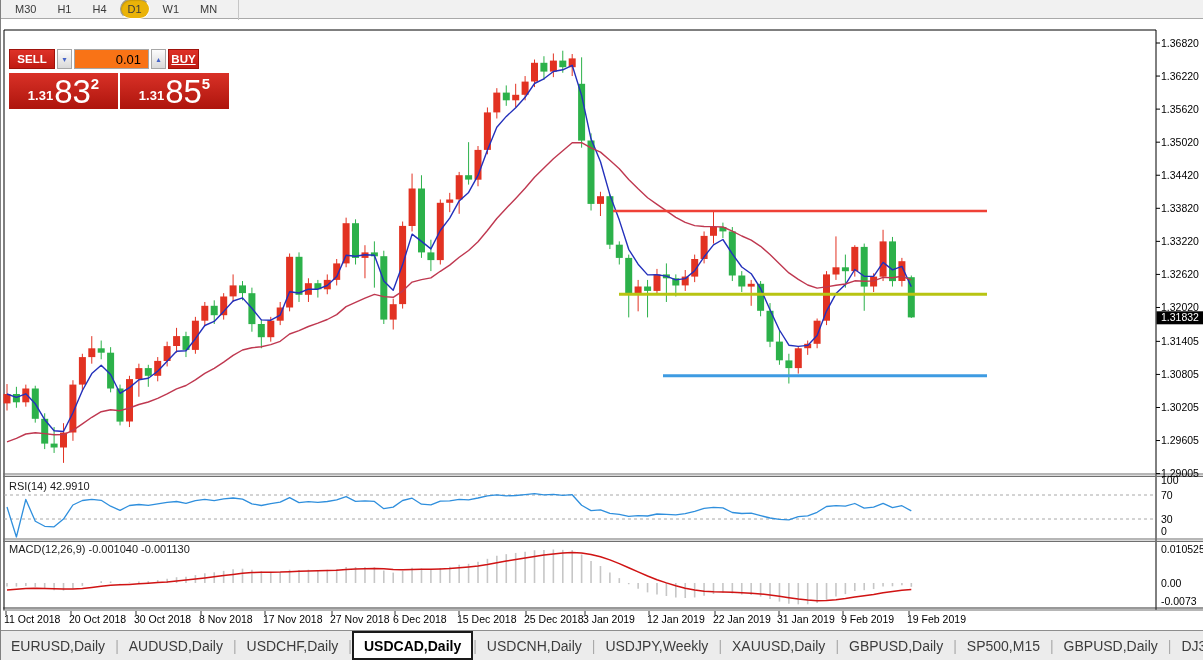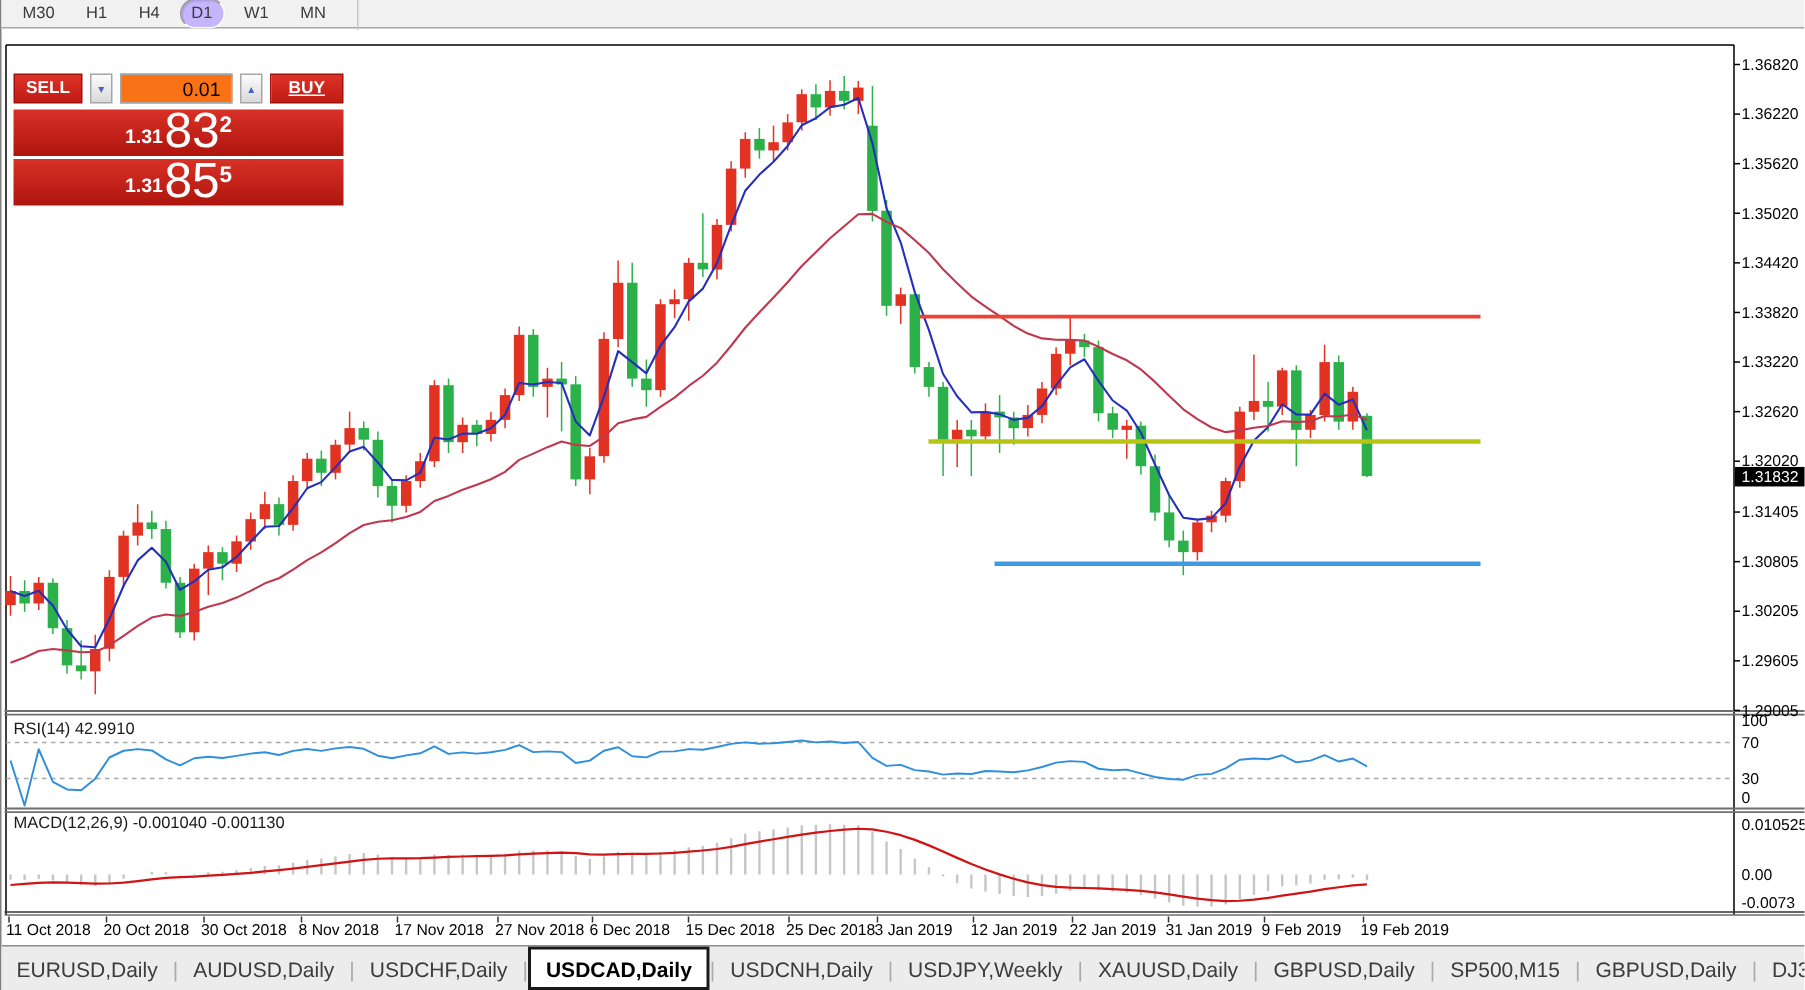--- a/index.html
+++ b/index.html
@@ -3,38 +3,38 @@
 <meta charset="utf-8">
 <style>
   html,body{margin:0;padding:0;width:1203px;height:660px;overflow:hidden;
     font-family:"Liberation Sans",sans-serif;background:#fff;user-select:none;cursor:default;}
   #page{position:relative;width:1203px;height:660px;border-left:1px solid #808080;box-sizing:border-box;}
 
   
   #toolbar{position:absolute;left:0;top:0;width:100%;height:19px;background:#f1f1f1;
     border-bottom:1px solid #a9a9a9;display:flex;align-items:center;padding-left:6px;box-sizing:border-box;z-index:3;}
   .tf-btn{font-size:11px;color:#3a3a3a;padding:3px 7px;margin-right:5px;border:1px solid transparent;}
-  .tf-btn.active{background:#c4b5fd;border-color:#9a9a9a #ffffff #ffffff #9a9a9a;box-shadow:inset 1px 1px 1px rgba(0,0,0,.12);border-radius:10px;}
+  .tf-btn.active{background:#eab308;border-color:#9a9a9a #ffffff #ffffff #9a9a9a;box-shadow:inset 1px 1px 1px rgba(0,0,0,.12);border-radius:10px;}
   .tb-sep{width:1px;height:22px;background:#c6c6c6;margin-left:8px;}
 
   
   #chart-title{position:absolute;left:10px;top:32px;font-size:11.5px;color:#111;z-index:2;white-space:nowrap;}
   #chart-title .tri{font-size:8px;vertical-align:1px;margin-right:4px;}
 
   
   #trade-panel{position:absolute;left:8px;top:49px;z-index:2;width:220px;}
-  .tp-row1{display:flex;gap:2px;height:20px;justify-content:space-between;}
+  .tp-row1{display:flex;gap:2px;height:20px;}
   .tp-btn{background:linear-gradient(#de3228,#c01b12);border:1px solid #9e120b;color:#fff;
     font-size:11.5px;font-weight:bold;display:flex;align-items:center;justify-content:center;box-sizing:border-box;}
-  .sell-w{width:46px;} .buy-w{width:49px;text-decoration:underline;}
+  .sell-w{width:46px;} .buy-w{width:31px;text-decoration:underline;}
   .spin{width:15px;background:linear-gradient(#fcfcfc,#d9d9d9);border:1px solid #a6a6a6;color:#4664c8;
     font-size:8px;display:flex;align-items:center;justify-content:center;box-sizing:border-box;}
   .vol{width:75px;background:#f97316;border:1px solid #a6a6a6;color:#000;font-size:13px;
     display:flex;align-items:center;justify-content:flex-end;padding-right:7px;box-sizing:border-box;}
-  .tp-row2{display:flex;gap:2px;margin-top:4px;height:36px;flex-direction:column;}
+  .tp-row2{display:flex;gap:2px;margin-top:4px;height:36px;}
   .big-box{flex:1;background:linear-gradient(#d93127,#ae150d);color:#fff;display:flex;
     align-items:flex-end;justify-content:center;padding-bottom:3px;box-sizing:border-box;}
   .big-box .base{font-size:13px;font-weight:bold;margin:0 1px 3px 0;}
   .big-box .big{font-size:33px;font-weight:normal;line-height:0.85;}
   .big-box .sup{font-size:15px;font-weight:bold;align-self:flex-start;margin-top:2px;}
 
   
   .pane-label{position:absolute;left:8px;font-size:11px;color:#1a1a1a;z-index:2;white-space:nowrap;}
 
   

